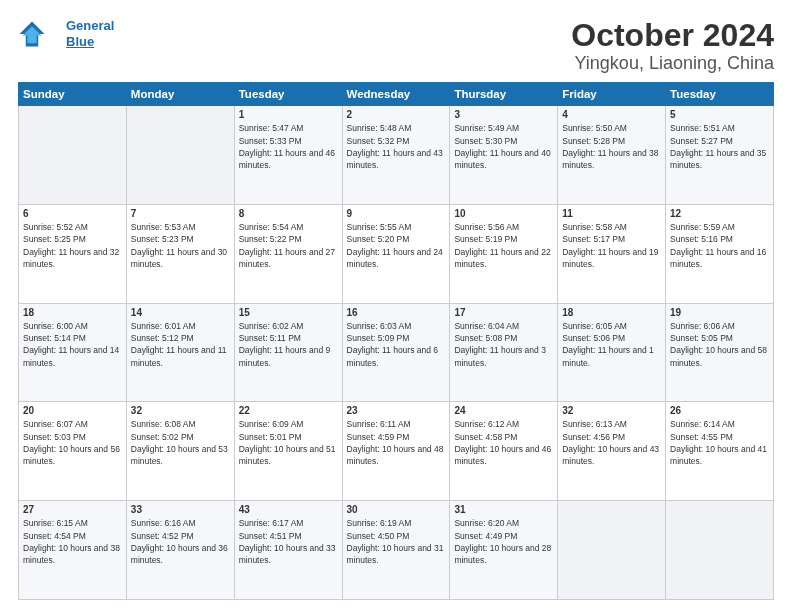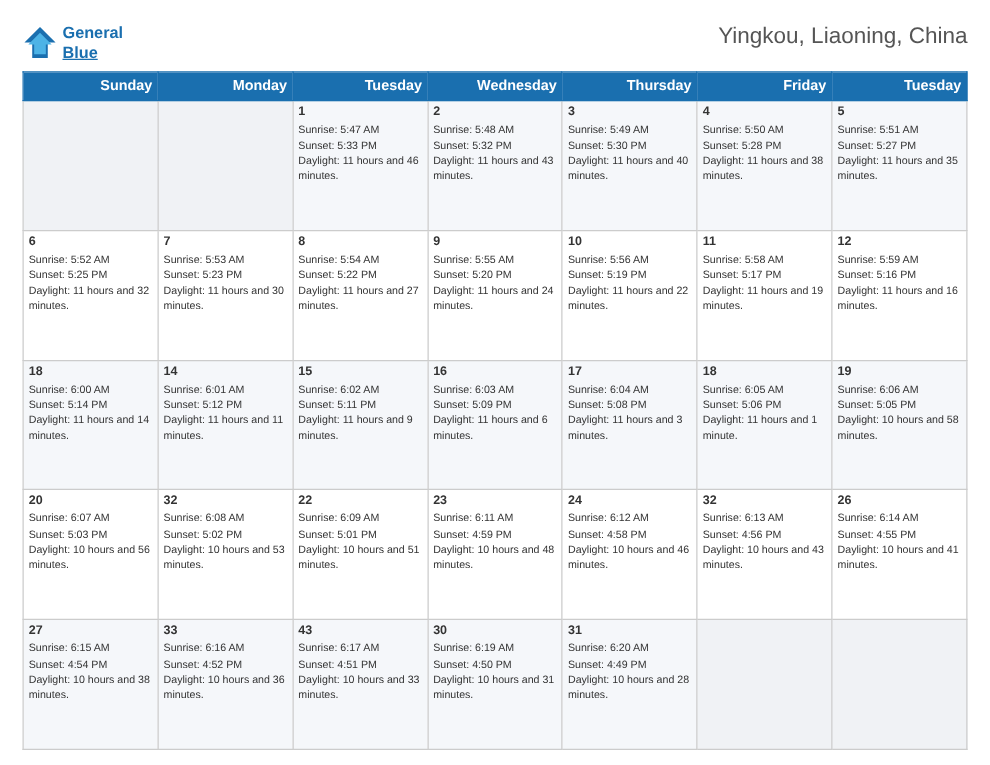--- a/index.html
+++ b/index.html
@@ -26,20 +26,21 @@
     .logo {
       display: flex;
       align-items: center;
       gap: 4px;
     }
     .logo-text {
       font-size: 13px;
       font-weight: bold;
       color: #333;
       line-height: 1.2;
+      margin-left: 16px;
     }
     .logo-text span {
       color: #1a6faf;
     }
     .logo-icon {
       width: 28px;
       height: 28px;
     }
     .title-area {
       text-align: right;
@@ -59,21 +60,21 @@
       border-collapse: collapse;
       width: 100%;
       table-layout: fixed;
     }
     .calendar thead tr th {
       background: #1a6faf;
       color: #fff;
       font-size: 11.5px;
       font-weight: bold;
       padding: 5px 4px;
-      text-align: right;
+      text-align: left;
       border: 1px solid #1a6faf;
     }
     .calendar tbody tr td {
       border: 1px solid #ccc;
       vertical-align: top;
       padding: 3px 4px;
       font-size: 8.8px;
       color: #333;
       background: #fff;
       height: 88px;
@@ -108,20 +109,21 @@
       <svg class="logo-icon" viewBox="0 0 36 36">
         <polygon points="18,2 34,18 26,18 26,34 10,34 10,18 2,18" fill="#1a6faf"></polygon>
         <polygon points="18,8 30,20 24,20 24,30 12,30 12,20 6,20" fill="#4db3e6"></polygon>
       </svg>
       <div class="logo-text">
         <div><span>General</span></div>
         <div><span style="color:#1a6faf;text-decoration:underline;">Blue</span></div>
       </div>
     </div>
     <div class="title-area">
+      <div class="month-title">October 2024</div>
       <div class="subtitle">Yingkou, Liaoning, China</div>
     </div>
   </div>
 
   <table class="calendar">
     <thead>
       <tr>
       <th>Sunday</th>
           <th>Monday</th>
           <th>Tuesday</th>

